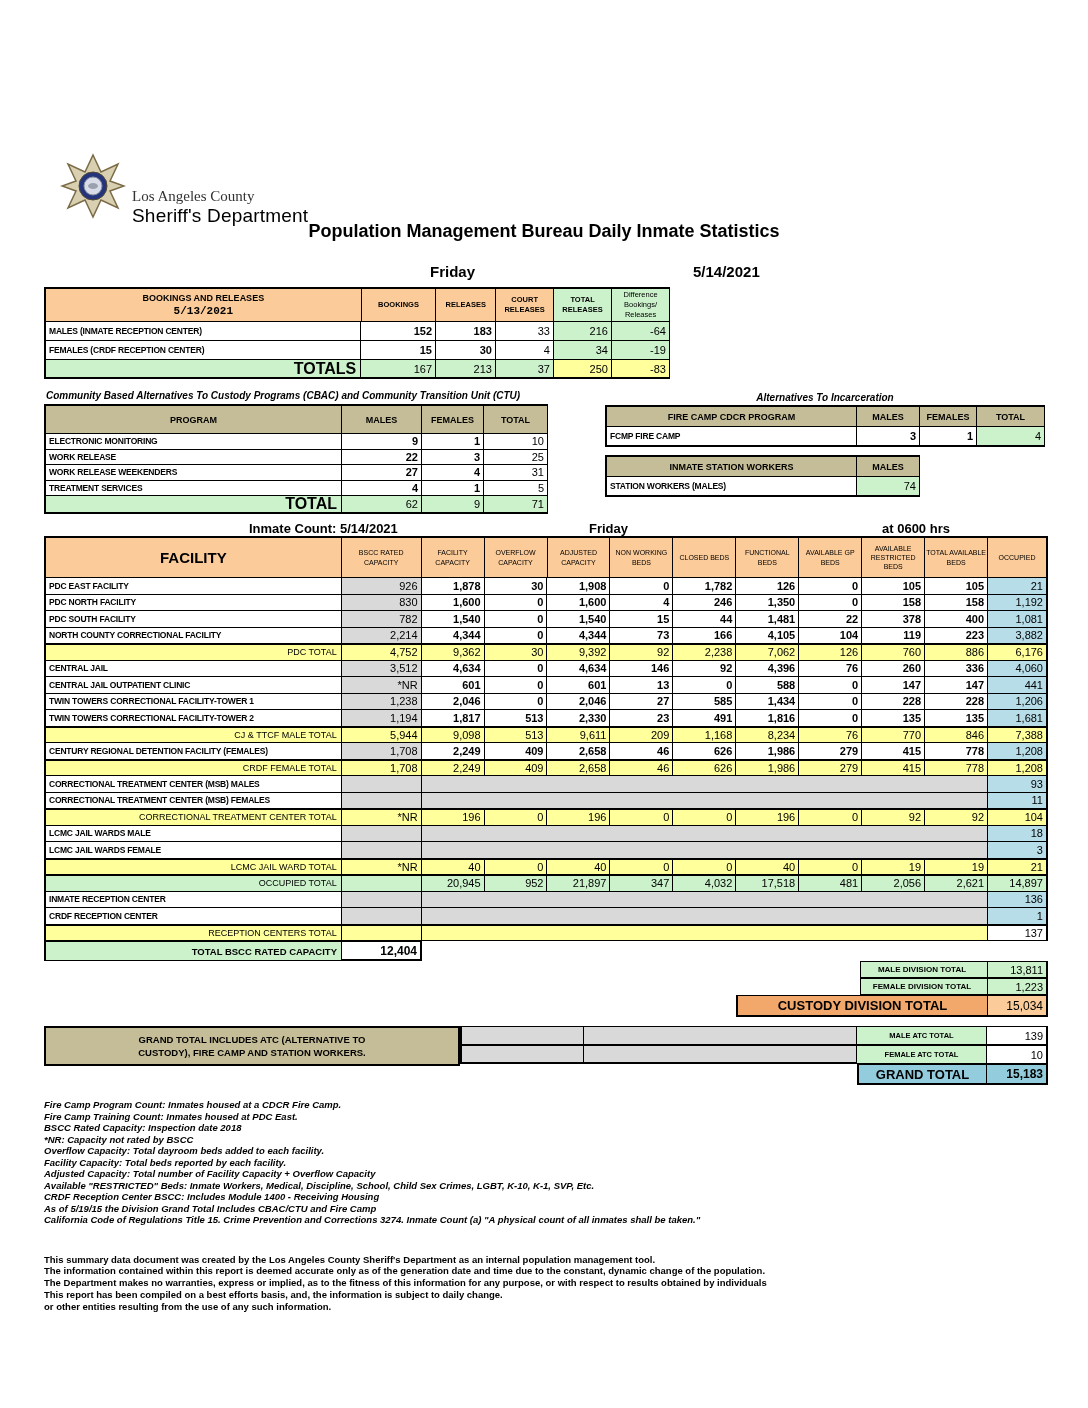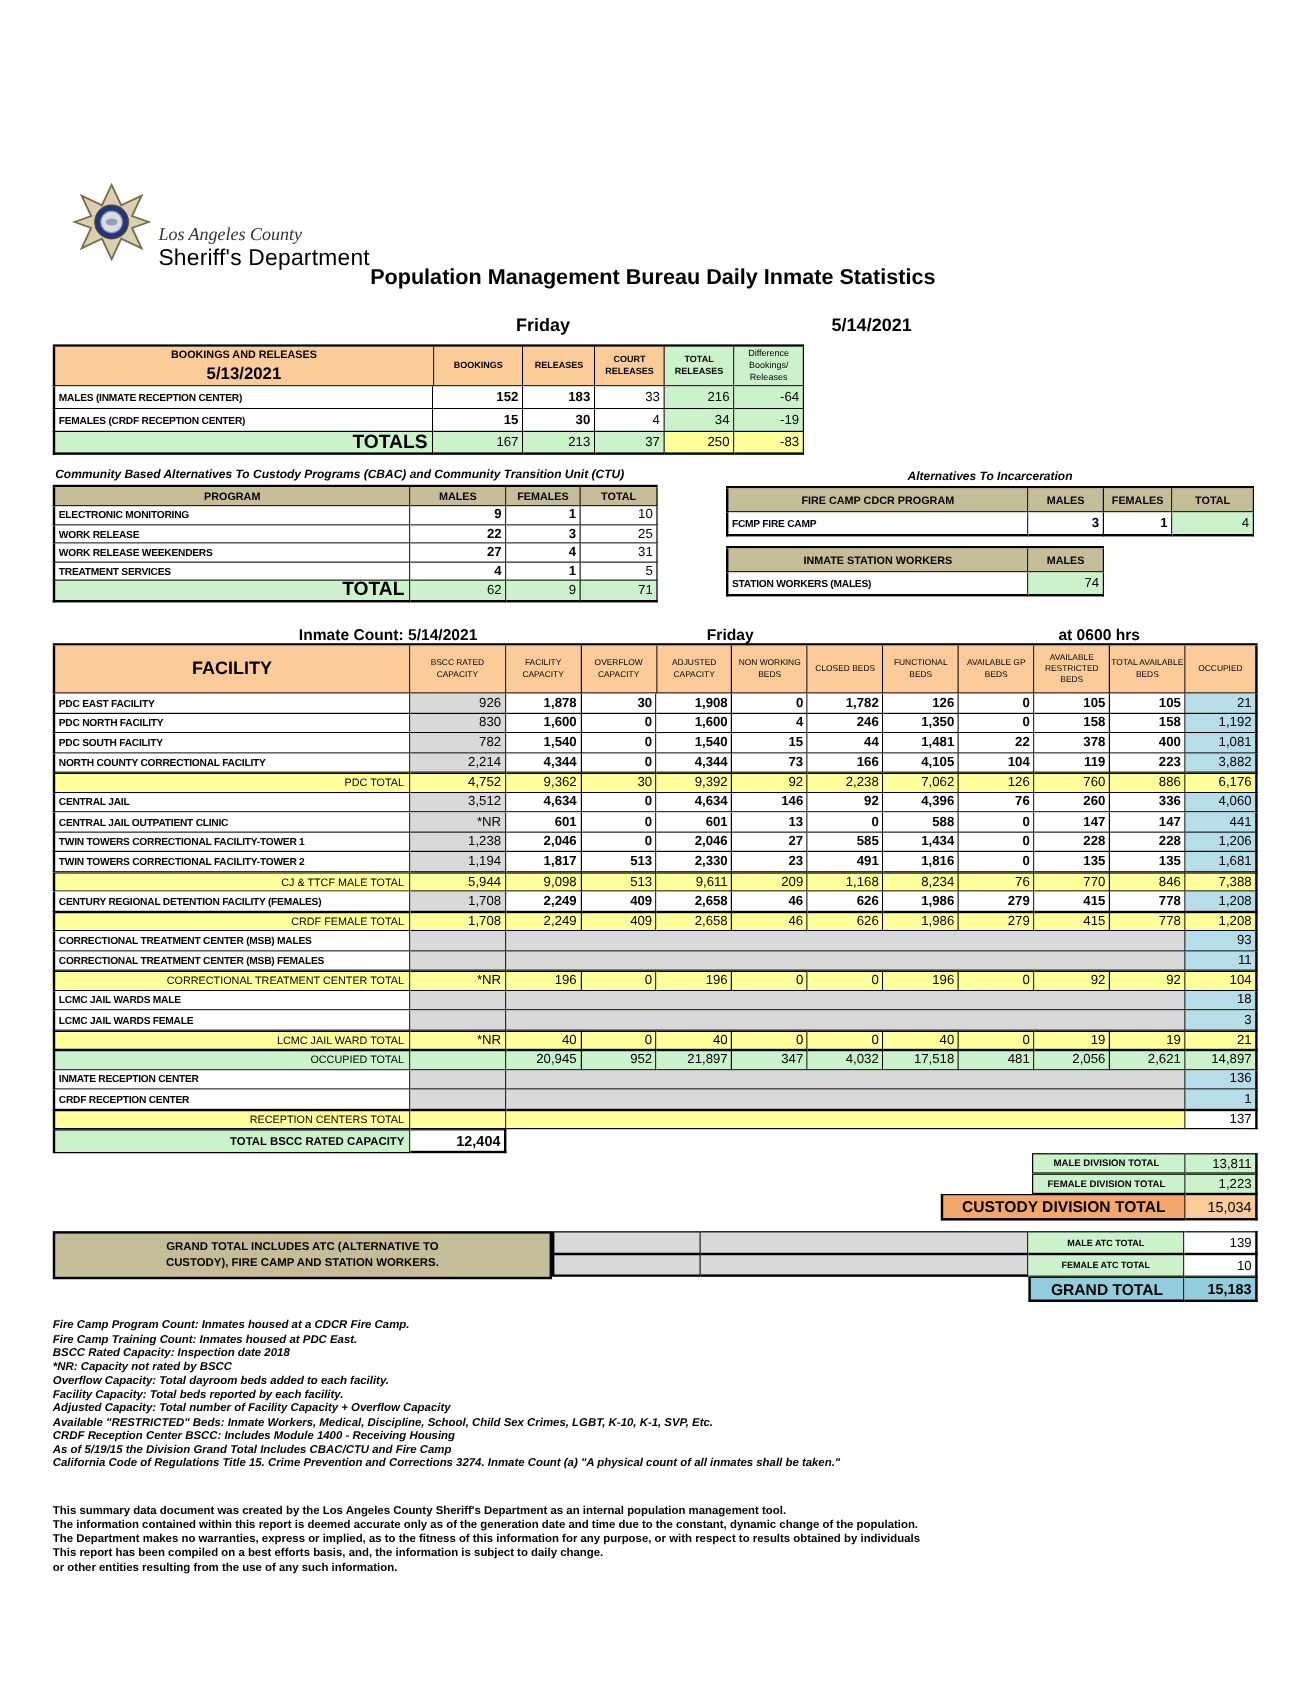--- a/index.html
+++ b/index.html
@@ -2,21 +2,21 @@
 <html><head>
 <meta charset="utf-8">
 <style>
   html,body{margin:0;padding:0;background:#ffffff;}
   .page{position:relative;width:1088px;height:1408px;background:#fff;
         font-family:"Liberation Sans", sans-serif;color:#000;overflow:hidden;}
 
   
   .logo{position:absolute;left:60px;top:148px;display:flex;align-items:center;}
   .logo-text{margin-left:6px;}
-  .logo-county{font-family:"Liberation Serif", serif;font-style:italic;font-size:15px;color:#333;margin-top:40px;}
+  .logo-county{font-family:"Liberation Serif", serif;font-size:15px;color:#333;margin-top:40px;}
   .logo-dept{font-size:19px;font-weight:normal;letter-spacing:0.2px;}
 
   
   .doc-title{position:absolute;left:0;top:221px;width:1088px;text-align:center;
              font-size:18px;font-weight:bold;}
   .top-day{position:absolute;left:430px;top:263px;font-size:15px;font-weight:bold;}
   .top-date{position:absolute;left:693px;top:263px;font-size:15px;font-weight:bold;}
 
   
   .cell{box-sizing:border-box;border-right:1px solid #000;border-bottom:1px solid #000;
@@ -39,21 +39,21 @@
   .bk-label{width:340px;} .bk-b{width:80px;} .bk-r{width:64px;} .bk-c{width:62px;}
   .bk-t{width:62px;} .bk-d{width:62px;}
   .bk-head{height:33px;font-size:7.5px;flex-direction:column;justify-content:center;line-height:1.35;}
   .bk-row{height:19px;}
   .bookings .row:last-child .cell{border-bottom:2px solid #000;}
 
   
   .cbac-title{position:absolute;left:46px;top:390px;font-size:10px;font-weight:bold;font-style:italic;}
   .cbac{position:absolute;left:44px;top:404px;width:504px;border-top:2px solid #000;}
   .cb-label{width:298px;} .cb-m{width:80px;} .cb-f{width:62px;} .cb-t{width:64px;}
-  .cb-head{height:16px;font-size:9px;font-weight:bold;}
+  .cb-head{height:28px;font-size:9px;font-weight:bold;}
   .cb-row{height:15.5px;}
   .cbac .row:last-child .cell{border-bottom:2px solid #000;height:18px;}
 
   
   .ati-title{position:absolute;left:605px;top:392px;width:440px;text-align:center;
              font-size:10px;font-weight:bold;font-style:italic;}
   .fire{position:absolute;left:605px;top:405px;width:440px;border-top:2px solid #000;}
   .fc-l{width:252px;} .fc-m{width:63px;} .fc-f{width:57px;} .fc-t{width:68px;}
   .fire .hd{height:20px;font-size:9px;font-weight:bold;}
   .fire .dr{height:20px;}
@@ -78,21 +78,21 @@
   .ft-row.tall{height:20px;}
   .ft .r-total .cell{border-top:1px solid #000;}
   .vbold{font-weight:bold;}
 
   
   .div-row{display:flex;justify-content:flex-end;}
   .div-row .cell{height:17px;}
   .dv-l{width:128px;font-size:8px;font-weight:bold;border-left:1px solid #000;border-top:1px solid #000;}
   .dv-v{width:60px;border-right:2px solid #000;border-top:1px solid #000;}
   .custody-row .cell{height:22px;border-top:1px solid #000;border-bottom:2px solid #000;}
-  .cd-l{width:204px;font-size:13px;font-weight:bold;border-left:2px solid #000;}
+  .cd-l{width:252px;font-size:13px;font-weight:bold;border-left:2px solid #000;}
   .cd-v{width:60px;border-right:2px solid #000;font-size:12px;}
 
   
   .atc{margin-top:9px;position:relative;}
   .atc-note{position:absolute;left:0;top:0;width:416px;height:40px;box-sizing:border-box;
             border:2px solid #000;background:#C5BD97;display:flex;align-items:center;justify-content:center;
             text-align:center;font-size:9.5px;font-weight:bold;line-height:1.4;padding:0 14px;}
   .atc-grid{margin-left:416px;}
   .atc-row{display:flex;}
   .atc-row .cell{height:19px;border-top:1px solid #000;}
@@ -128,21 +128,21 @@
   </div>
 
   <div class="doc-title">Population Management Bureau Daily Inmate Statistics</div>
   <div class="top-day">Friday</div>
   <div class="top-date">5/14/2021</div>
 
   <div class="bookings" id="bookings">
       <div class="row ">
         <div class="cell bk-label bk-head ctr peach">
           <span style="font-size:9px;font-weight:bold;">BOOKINGS AND RELEASES</span>
-          <span style="font-size:14px;font-weight:bold;">5/13/2021</span>
+          <span style="font-size:11px;font-weight:bold;font-family:Liberation Mono, monospace;">5/13/2021</span>
         </div>
         <div class="cell bk-b bk-head ctr peach b">BOOKINGS</div>
         <div class="cell bk-r bk-head ctr peach b">RELEASES</div>
         <div class="cell bk-c bk-head ctr peach b">COURT RELEASES</div>
         <div class="cell bk-t bk-head ctr green b">TOTAL RELEASES</div>
         <div class="cell bk-d bk-head ctr green">Difference Bookings/ Releases</div>
       </div>
       <div class="row bk-row">
         <div class="cell bk-label lbl white">MALES (INMATE RECEPTION CENTER)</div>
         <div class="cell bk-b num b white">152</div>

